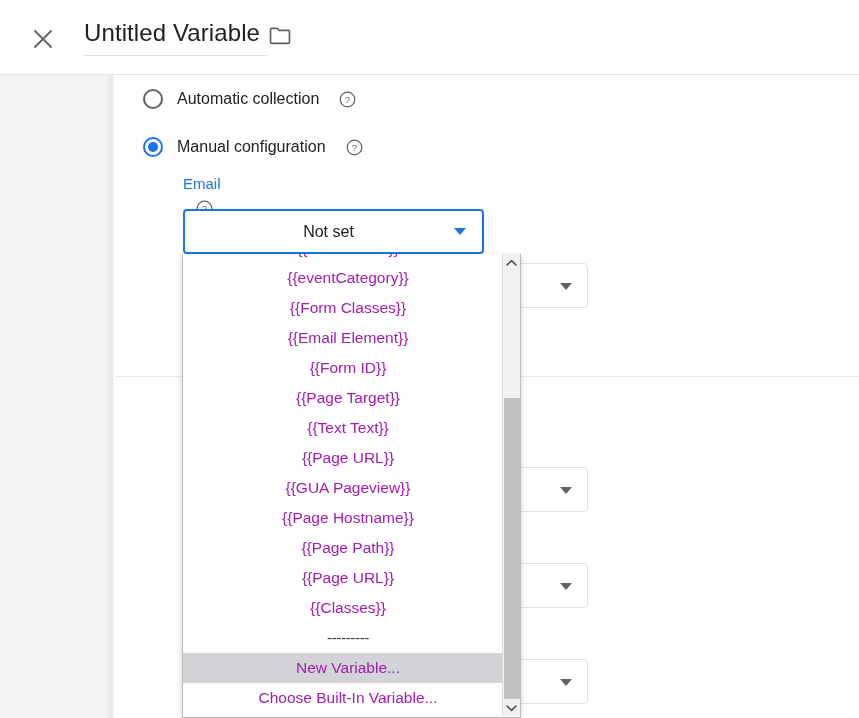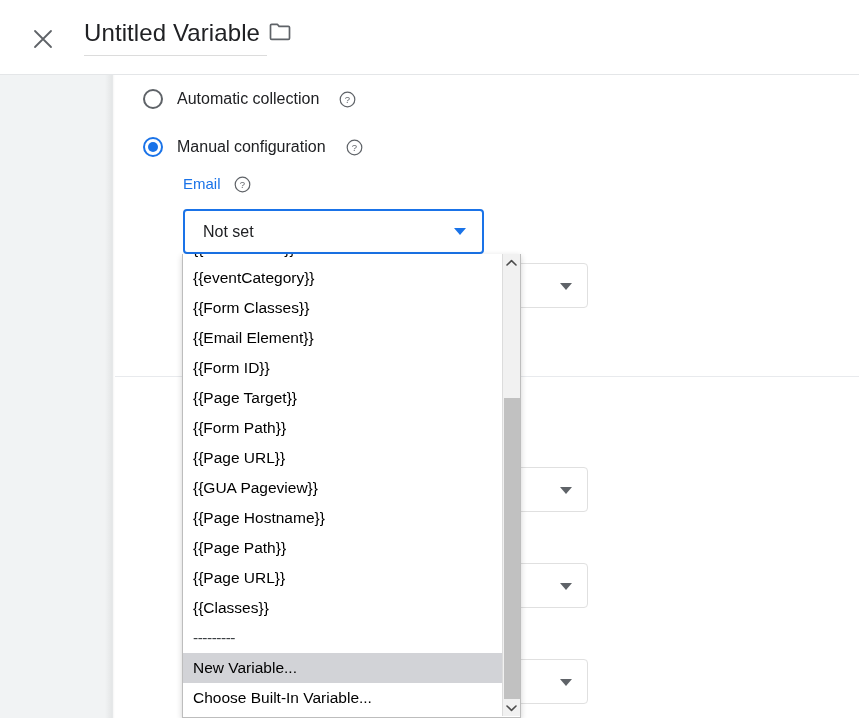--- a/index.html
+++ b/index.html
@@ -40,20 +40,21 @@
     width: 34px; height: 34px;
     display: flex; align-items: center; justify-content: center;
     cursor: pointer;
     border-radius: 50%;
   }
   .close-btn svg { display: block; }
   .title-wrap {
     position: absolute;
     left: 84px; top: 18px;
     display: flex;
+    align-items: flex-end;
   }
   .title-name {
     font-size: 24px;
     line-height: 30px;
     font-weight: 400;
     color: #202124;
     letter-spacing: 0.1px;
     border-bottom: 1px solid #dcdcdc;
     padding-bottom: 7px;
     min-width: 183px;
@@ -66,20 +67,21 @@
     display: flex; align-items: center; justify-content: center;
     cursor: pointer;
   }
 
   
   .body-area {
     position: absolute;
     left: 0; top: 75px;
     width: 859px; height: 643px;
     background: #ffffff;
+    text-align: center;
   }
   .left-rail {
     position: absolute;
     left: 0; top: 0;
     width: 113px; height: 643px;
     background: #f1f3f4;
   }
   .left-rail-shadow {
     position: absolute;
     left: 105px; top: 0;
@@ -142,20 +144,21 @@
   }
   .help-icon svg { display: block; }
 
   
   .field-label {
     position: absolute;
     left: 68px; top: 100px;
     display: flex;
     align-items: center;
     gap: 7px;
+    flex-direction: column;
   }
   .field-label .lbl {
     font-size: 15px;
     line-height: 18px;
     color: #1a73e8;
     font-weight: 400;
   }
 
   .select-box {
     position: absolute;
@@ -235,21 +238,21 @@
     left: 0; top: 0;
     width: 320px;
     height: 464px;
     overflow: hidden;
   }
   .dd-item {
     height: 30px;
     line-height: 30px;
     padding-left: 10px;
     font-size: 15.5px;
-    color: #000000;
+    color: #a21caf;
     white-space: nowrap;
     cursor: pointer;
     box-sizing: border-box;
   }
   .dd-item.clipped-top {
     height: 9px;
     line-height: 9px;
     overflow: hidden;
     padding-top: 0;
   }
@@ -381,21 +384,21 @@
       <div class="dropdown">
         <div class="dd-list" id="dd-list">
             <div class="dd-item clipped-top">
               <span>{{eventAction}}</span>
             </div>
             <div class="dd-item">{{eventCategory}}</div>
             <div class="dd-item">{{Form Classes}}</div>
             <div class="dd-item">{{Email Element}}</div>
             <div class="dd-item">{{Form ID}}</div>
             <div class="dd-item">{{Page Target}}</div>
-            <div class="dd-item">{{Form Path}}</div>
+            <div class="dd-item">{{Text Text}}</div>
             <div class="dd-item">{{Page URL}}</div>
             <div class="dd-item">{{GUA Pageview}}</div>
             <div class="dd-item">{{Page Hostname}}</div>
             <div class="dd-item">{{Page Path}}</div>
             <div class="dd-item">{{Page URL}}</div>
             <div class="dd-item">{{Classes}}</div>
             <div class="dd-item separator">---------</div>
             <div class="dd-item highlighted">New Variable...</div>
             <div class="dd-item">Choose Built-In Variable...</div>
           </div>

